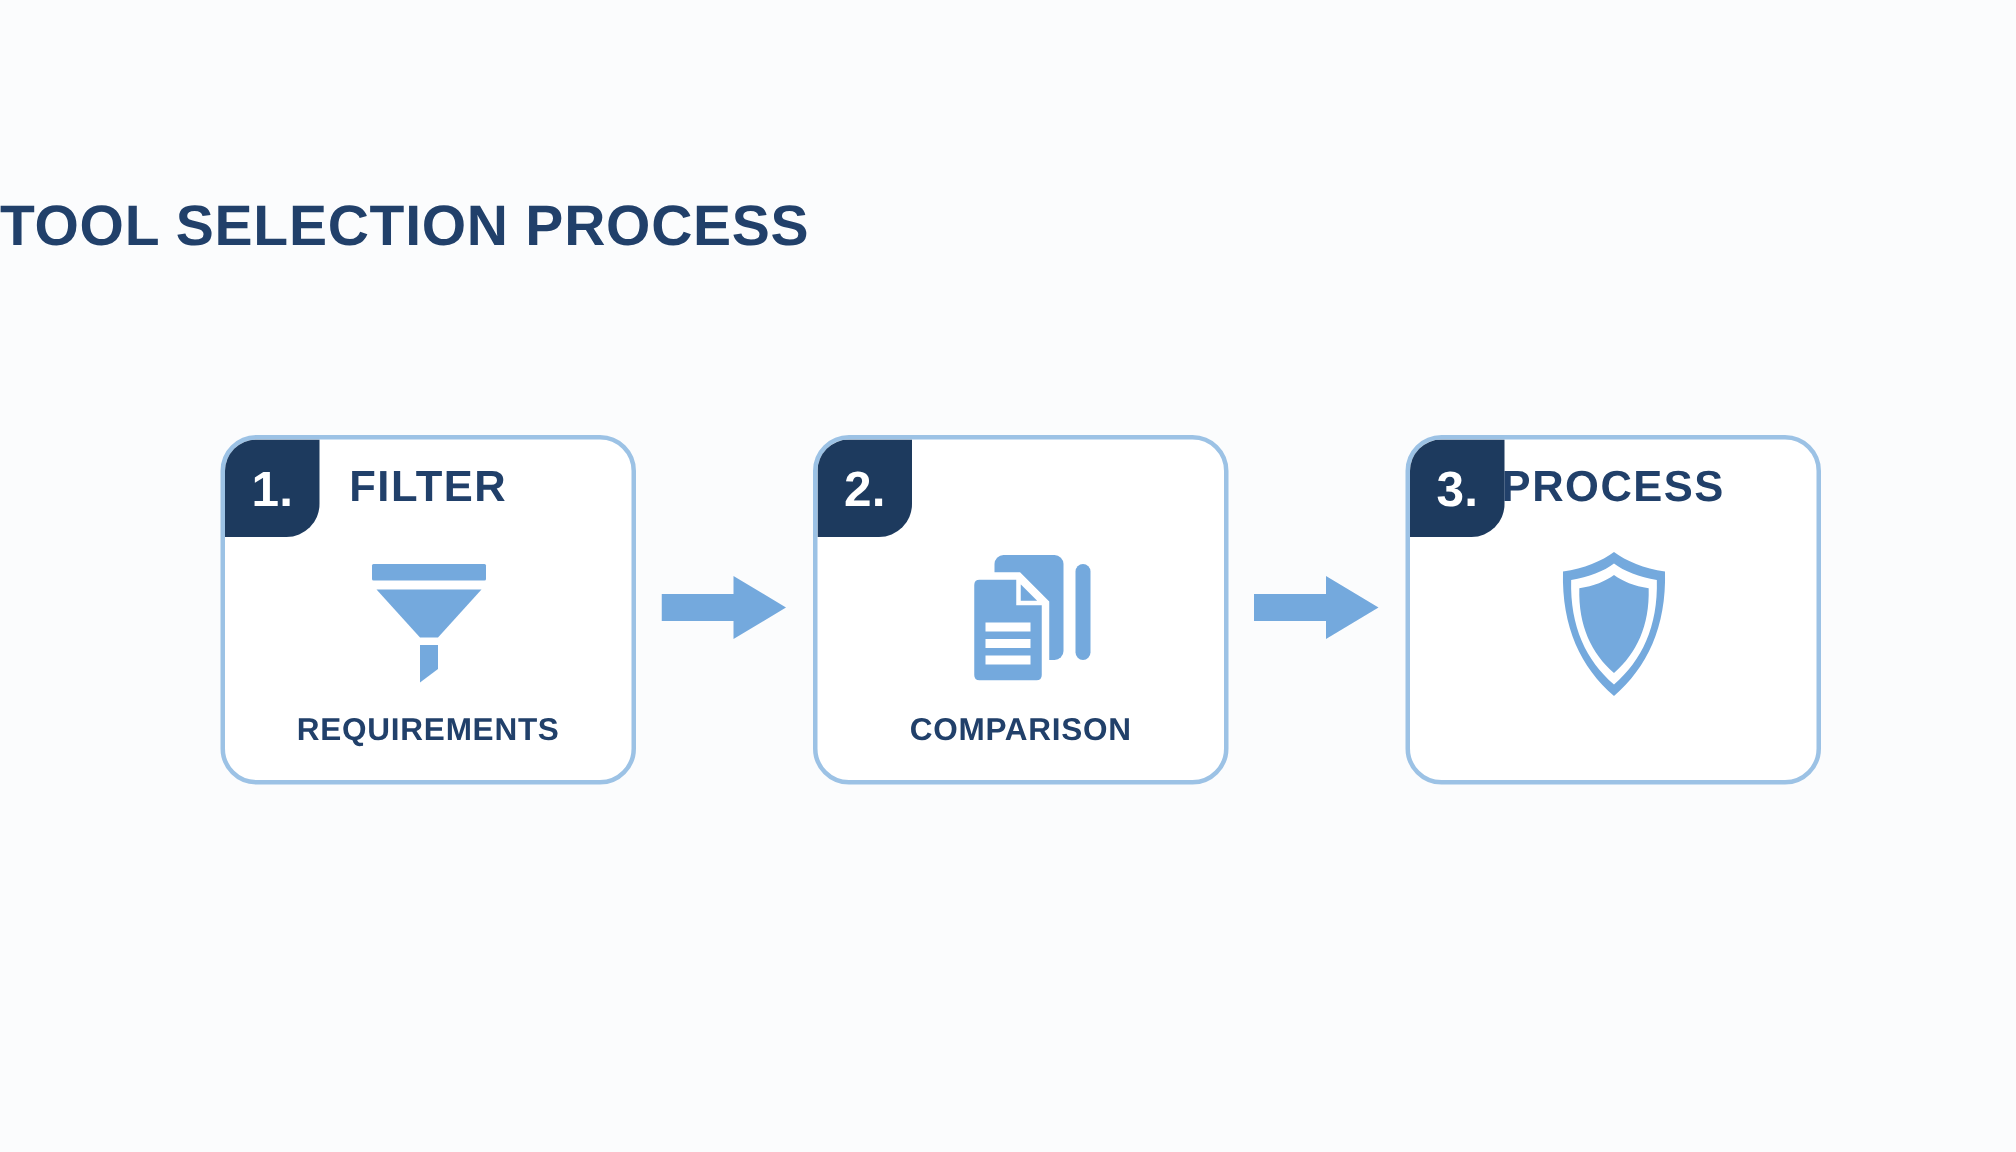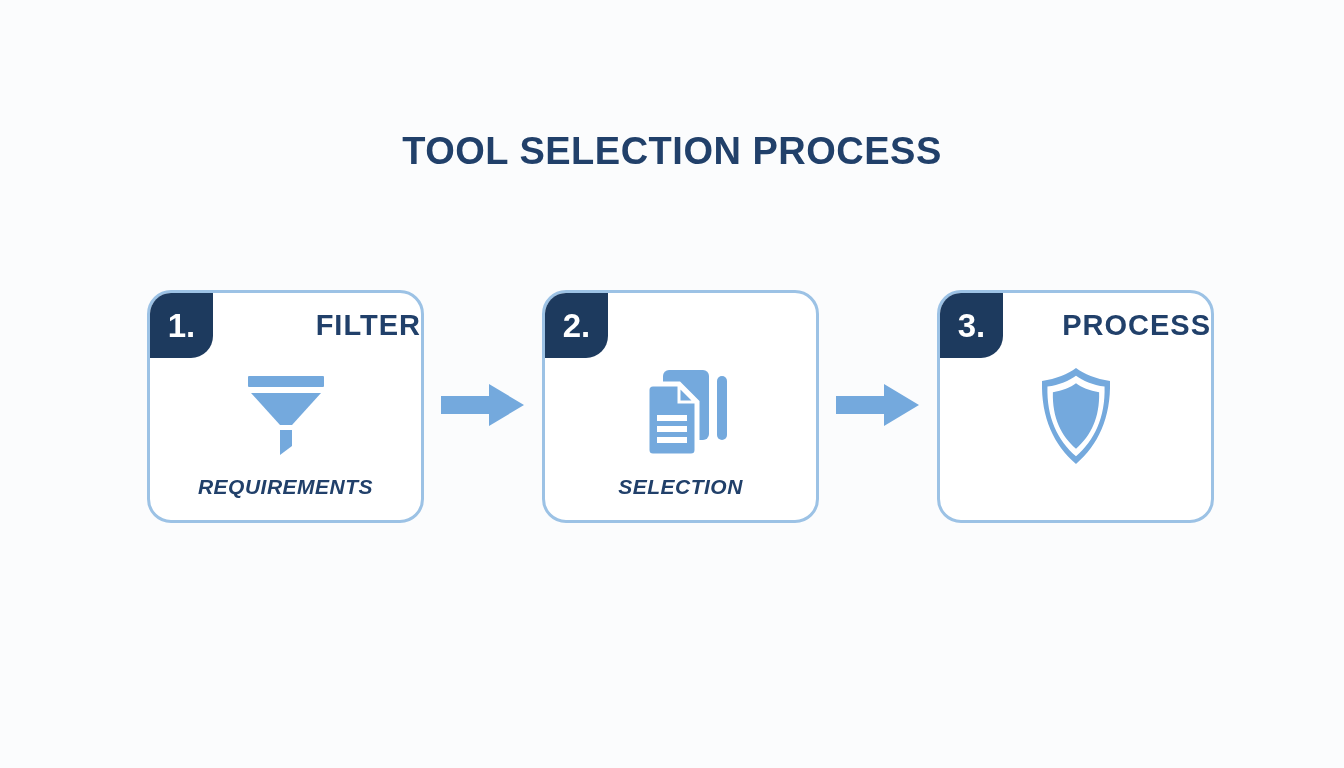--- a/index.html
+++ b/index.html
@@ -19,21 +19,21 @@
     font-family: "Liberation Sans", sans-serif;
     position: relative;
     overflow: hidden;
   }
   .title {
     position: absolute;
     top: 130px;
     left: 0;
     width: 1344px;
     margin: 0;
-    text-align: center;
+    text-align: left;
     font-size: 38px;
     font-weight: bold;
     letter-spacing: 0.5px;
     color: var(--navy);
   }
   .card {
     position: absolute;
     top: 290px;
     width: 277px;
     height: 233px;
@@ -62,21 +62,21 @@
     font-size: 33px;
     font-weight: bold;
     line-height: 1;
   }
   .card-title {
     position: absolute;
     top: 16px;
     left: 0;
     width: 100%;
     margin: 0;
-    text-align: right;
+    text-align: center;
     font-size: 29px;
     font-weight: bold;
     letter-spacing: 1px;
     color: var(--navy);
   }
   .icon-wrap {
     position: absolute;
     top: 78px;
     left: 0;
     width: 100%;
@@ -89,21 +89,20 @@
   .card-label {
     position: absolute;
     top: 182px;
     left: 0;
     width: 100%;
     text-align: center;
     font-size: 21px;
     font-weight: bold;
     letter-spacing: 0.5px;
     color: var(--navy);
-    font-style: italic;
   }
   .arrow {
     position: absolute;
     top: 383px;
     width: 84px;
     height: 44px;
     color: var(--icon-blue);
   }
   .arrow.gap-1 { left: 441px; }
   .arrow.gap-2 { left: 836px; }
@@ -144,21 +143,21 @@
       <svg width="100" height="92" viewBox="0 0 100 92" aria-hidden="true">
         <rect x="32" y="0" width="46" height="70" rx="6" fill="currentColor"></rect>
         <rect x="86" y="6" width="10" height="64" rx="5" fill="currentColor"></rect>
         <path d="M22,14 H48 L66,32 V80 Q66,86 60,86 H22 Q16,86 16,80 V20 Q16,14 22,14 Z" fill="currentColor" stroke="#ffffff" stroke-width="5"></path>
         <polygon points="48,16 64,32 48,32" fill="currentColor" stroke="#ffffff" stroke-width="3"></polygon>
         <rect x="26" y="45" width="30" height="6" fill="#ffffff"></rect>
         <rect x="26" y="56" width="30" height="6" fill="#ffffff"></rect>
         <rect x="26" y="67" width="30" height="6" fill="#ffffff"></rect>
       </svg>
     </div>
-    <div class="card-label">SELECTION</div>
+    <div class="card-label">COMPARISON</div>
   </section>
 
   <div class="arrow gap-2">
     <svg width="84" height="44" viewBox="0 0 84 44" aria-hidden="true">
       <polygon points="0,13 48,13 48,1 83,22 48,43 48,31 0,31" fill="currentColor"></polygon>
     </svg>
   </div>
 
   <section class="card pos-3">
     <div class="badge">

